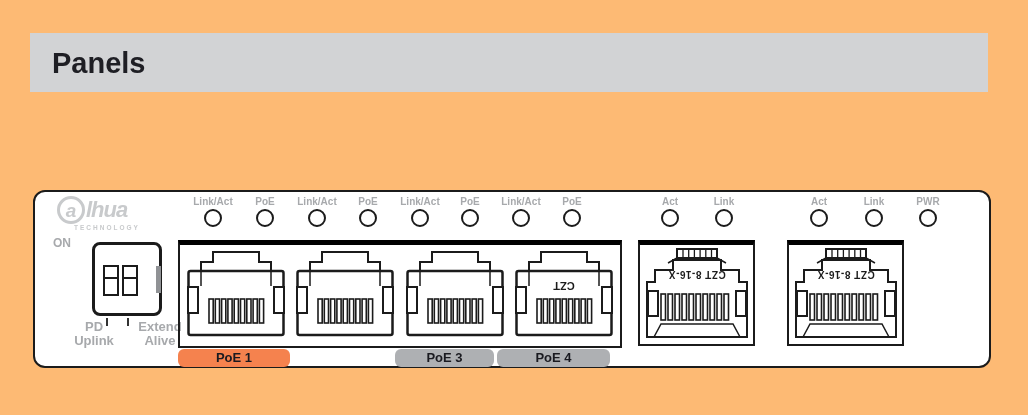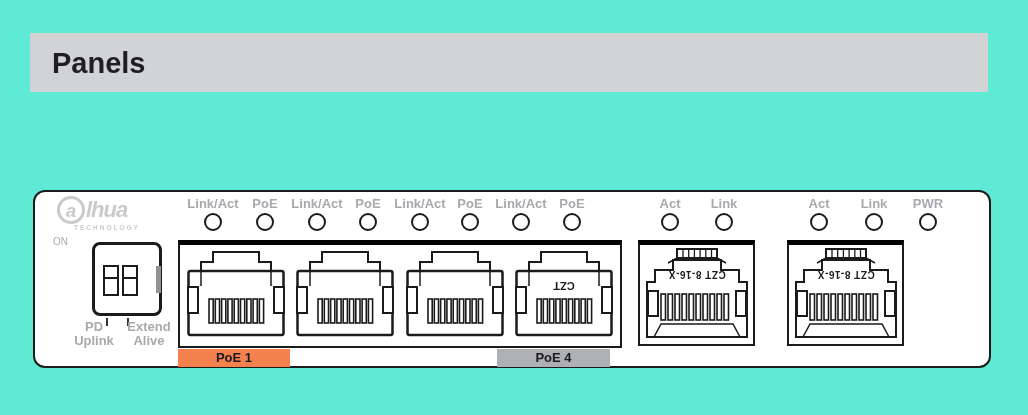--- a/index.html
+++ b/index.html
@@ -1,62 +1,62 @@
 <!DOCTYPE html>
 <html style="--highlight: #F5824E; --label-bg: #AEB0B3; --header-bg: #D2D3D5; --muted: #A7A9AC; --line: #1B1B1B; --logo: #C8CACC; --title: #1E1E24; --label-text: #1A1A20;"><head>
 <meta charset="utf-8">
 <style>
   html,body{margin:0;padding:0;background:#fff;}
-  .page{position:relative;width:1028px;height:415px;background:#5eead4;overflow:hidden;
+  .page{position:relative;width:1028px;height:415px;background:#fdba74;overflow:hidden;
         font-family:"Liberation Sans",sans-serif;}
   :root{
     --highlight:#F5824E; --label-bg:#AEB0B3; --header-bg:#D2D3D5;
     --muted:#A7A9AC; --line:#1B1B1B; --logo:#C8CACC; --title:#1E1E24; --label-text:#1A1A20;
   }
   
   .header{position:absolute;left:30px;top:33px;width:958px;height:59px;background:var(--header-bg);}
   .header h1{margin:0;padding:14px 0 0 22px;font-size:29px;font-weight:bold;color:var(--title);letter-spacing:0;}
   
   .panel{position:absolute;left:33px;top:190px;width:954px;height:174px;
          border:2.5px solid var(--line);border-radius:12px;background:#fff;}
   
   .logo{position:absolute;left:22px;top:4px;color:var(--logo);}
   .logo-row{display:flex;align-items:center;font-style:italic;font-weight:bold;}
   .logo-a{display:inline-flex;align-items:center;justify-content:center;width:22px;height:22px;
           border:3.5px solid var(--logo);border-radius:50%;font-size:19px;line-height:1;}
   .logo-rest{font-size:22px;letter-spacing:-1px;margin-left:1px;}
   .logo-sub{font-size:6.5px;font-style:normal;font-weight:bold;letter-spacing:2px;margin:0 0 0 17px;}
   
-  .on-label{position:absolute;left:18px;top:44px;font-size:10px;font-weight:normal;color:var(--muted);}
+  .on-label{position:absolute;left:18px;top:44px;font-size:12px;font-weight:bold;color:var(--muted);}
   .dip{position:absolute;left:57px;top:50px;width:64px;height:68px;border:3px solid var(--line);border-radius:8px;}
   .toggle{position:absolute;top:20px;width:12px;height:27px;border:2.5px solid var(--line);}
   .toggle .half{height:10px;border-bottom:2px solid var(--line);}
   .t1{left:8px;} .t2{left:27px;}
   .dip-bar{position:absolute;right:-2px;top:21px;width:5px;height:27px;background:#909295;}
   .tick{position:absolute;top:126px;width:2px;height:8px;background:#333;}
   .dip-labels{position:absolute;left:36px;top:128px;font-size:13px;font-weight:bold;color:var(--muted);line-height:14px;}
-  .dip-labels .row{display:flex;}
+  .dip-labels .row{display:flex;gap:11px;}
   .dip-labels .c1{width:46px;text-align:center;}
   .dip-labels .c2{width:64px;text-align:center;}
   
   .led{position:absolute;top:4px;width:56px;text-align:center;}
-  .led .lbl{font-size:13px;font-weight:bold;color:var(--muted);white-space:nowrap;}
+  .led .lbl{font-size:10px;font-weight:bold;color:var(--muted);white-space:nowrap;}
   .led .dot{width:14px;height:14px;border:2px solid var(--line);border-radius:50%;margin:2px auto 0;background:#fff;}
   
   .poe-group{position:absolute;left:143px;top:48px;width:428px;height:99px;
              border:2px solid var(--line);border-top:5px solid #000;
              display:flex;justify-content:space-between;padding:2px 6px 0;box-sizing:content-box;}
   .uplink{position:absolute;top:48px;width:113px;height:99px;border:2px solid var(--line);border-top:5px solid #000;}
   .uplink svg{display:block;margin:1px auto 0;}
   .u1{left:603px;} .u2{left:752px;}
   svg{stroke:var(--line);}
   svg text{stroke:none;fill:var(--line);font-family:"Liberation Sans",sans-serif;font-weight:bold;}
   
   .pbar{position:absolute;top:157px;height:18px;background:var(--label-bg);
-        font-size:13px;font-weight:bold;color:var(--label-text);text-align:center;line-height:18px;}
+        font-size:13px;font-weight:bold;color:var(--label-text);text-align:center;line-height:18px;border-radius:6px;}
   .pbar.hl{background:var(--highlight);}
 </style>
 </head>
 <body>
 
 <div class="page">
 
   <div class="header">
     <h1>Panels</h1>
   </div>
@@ -271,16 +271,17 @@
             <rect x="69" y="48" width="4.5" height="26"></rect>
           <rect x="76" y="48" width="4.5" height="26"></rect>
             <rect x="83" y="48" width="4.5" height="26"></rect>
         </g>
         <path d="M13,91 L20,78 H92 L99,91" stroke-width="1.5"></path>
         <text x="56" y="33" font-size="10" letter-spacing="0.5" text-anchor="middle" transform="rotate(180 56 29)">CZT 8-16-X</text>
       </svg>
     </div>
 
     <div class="pbar hl" style="left:143px;width:112px">PoE 1</div>
+    <div class="pbar" style="left:360px;width:99px">PoE 3</div>
     <div class="pbar" style="left:462px;width:113px">PoE 4</div>
 
   </div>
 </div>
 
 </body></html>

